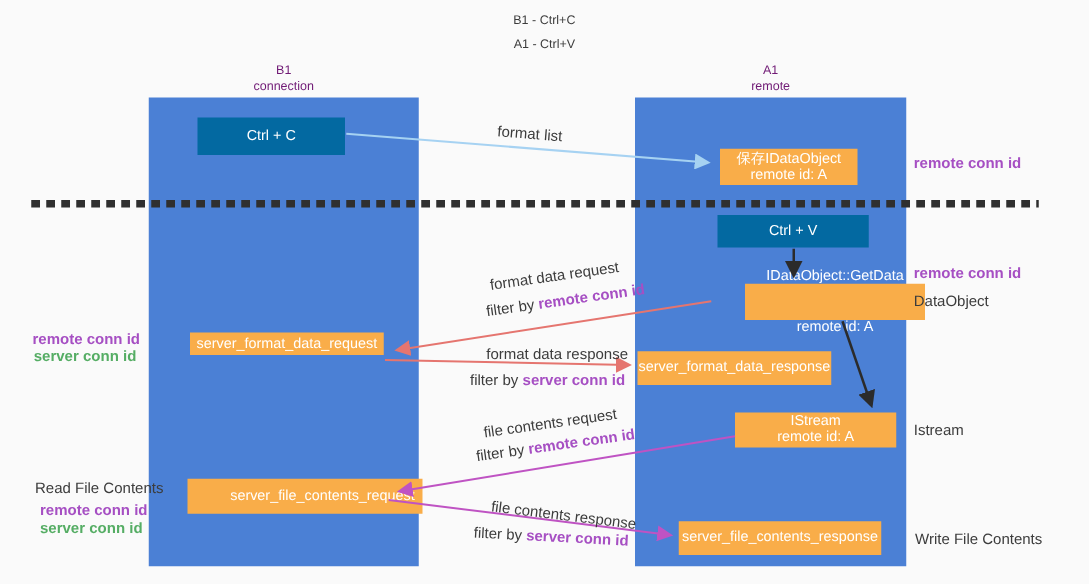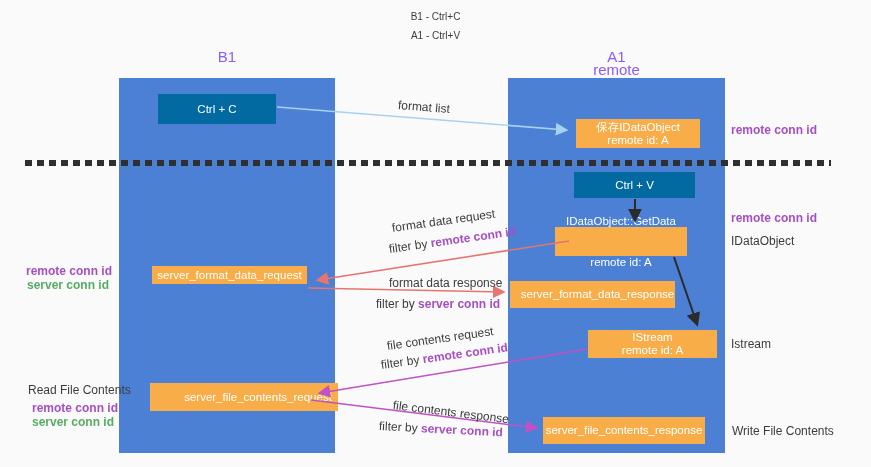--- a/index.html
+++ b/index.html
@@ -12,21 +12,21 @@
     width:871px;height:467px;
     background:#fafafa;
     overflow:hidden;
     font-size:12px;color:#3c3c3c;
   }
   .title{
     position:absolute;left:0;top:7px;width:871px;
     text-align:center;font-size:10px;line-height:19px;color:#3c3c3c;
   }
   .lane-header{
-    position:absolute;text-align:center;font-size:15px;line-height:13px;color:#8b5cf6;
+    position:absolute;text-align:center;font-size:10px;line-height:13px;color:#701a75;
   }
   .lane-header.left{left:119px;top:50px;width:216px;}
   .lane-header.right{left:508px;top:50px;width:217px;}
   .lane{
     position:absolute;top:78px;height:375px;
     background:#4b80d5;z-index:1;
   }
   .lane.left{left:119px;width:216px;}
   .lane.right{left:508px;width:217px;}
   .node{
@@ -59,52 +59,53 @@
 
 <div class="stage">
 
   <div class="title">
     <div>B1 - Ctrl+C</div>
     <div>A1 - Ctrl+V</div>
   </div>
 
   <div class="lane-header left">
     <div>B1</div>
+    <div>connection</div>
   </div>
   <div class="lane-header right">
     <div>A1</div>
     <div>remote</div>
   </div>
 
   <div class="lane left"></div>
   <div class="lane right"></div>
 
   <div class="node green" style="left:158px;top:94px;width:118px;height:30px;">
     <div>Ctrl + C</div>
   </div>
 
-  <div class="node orange" style="left:576px;top:119px;width:124px;height:29px;">
+  <div class="node orange" style="left:576px;top:119px;width:110px;height:29px;">
     <div>保存IDataObject</div>
     <div>remote id: A</div>
   </div>
 
   <div class="node green" style="left:574px;top:172px;width:121px;height:26px;">
     <div>Ctrl + V</div>
   </div>
 
-  <div class="node orange" style="left:555px;top:227px;width:132px;height:29px;gap:28px;">
+  <div class="node orange" style="left:596px;top:227px;width:144px;height:29px;gap:28px;">
     <div>IDataObject::GetData</div>
     <div>remote id: A</div>
   </div>
 
   <div class="node orange" style="left:152px;top:266px;width:155px;height:18px;">
     <div>server_format_data_request</div>
   </div>
 
-  <div class="node orange" style="left:510px;top:281px;width:155px;height:27px;padding-left:10px;">
+  <div class="node orange" style="left:510px;top:281px;width:155px;height:27px;">
     <div>server_format_data_response</div>
   </div>
 
   <div class="node orange" style="left:588px;top:330px;width:129px;height:28px;">
     <div>IStream</div>
     <div>remote id: A</div>
   </div>
 
   <div class="node orange" style="left:150px;top:383px;width:160px;height:28px;padding-left:28px;">
     <div>server_file_contents_request</div>
@@ -135,21 +136,21 @@
   </div>
 
   <div class="edge-label rot-p7" style="left:393px;top:398px;">file contents response</div>
   <div class="edge-label rot-p3" style="left:379px;top:419px;">
     <span>filter by</span>
     <span class="purple">server conn id</span>
   </div>
 
   <div class="side-label purple" style="left:731px;top:123px;">remote conn id</div>
   <div class="side-label purple" style="left:731px;top:211px;">remote conn id</div>
-  <div class="side-label" style="left:731px;top:234px;">IDataObject</div>
+  <div class="side-label" style="left:731px;top:234px;">DataObject</div>
   <div class="side-label" style="left:731px;top:337px;">Istream</div>
   <div class="side-label" style="left:732px;top:424px;">Write File Contents</div>
 
   <div class="side-label purple" style="left:26px;top:264px;">remote conn id</div>
   <div class="side-label green-txt" style="left:27px;top:278px;">server conn id</div>
   <div class="side-label" style="left:28px;top:383px;">Read File Contents</div>
   <div class="side-label purple" style="left:32px;top:401px;">remote conn id</div>
   <div class="side-label green-txt" style="left:32px;top:415px;">server conn id</div>
 
   <svg class="overlay" width="871" height="467" viewBox="0 0 871 467">

